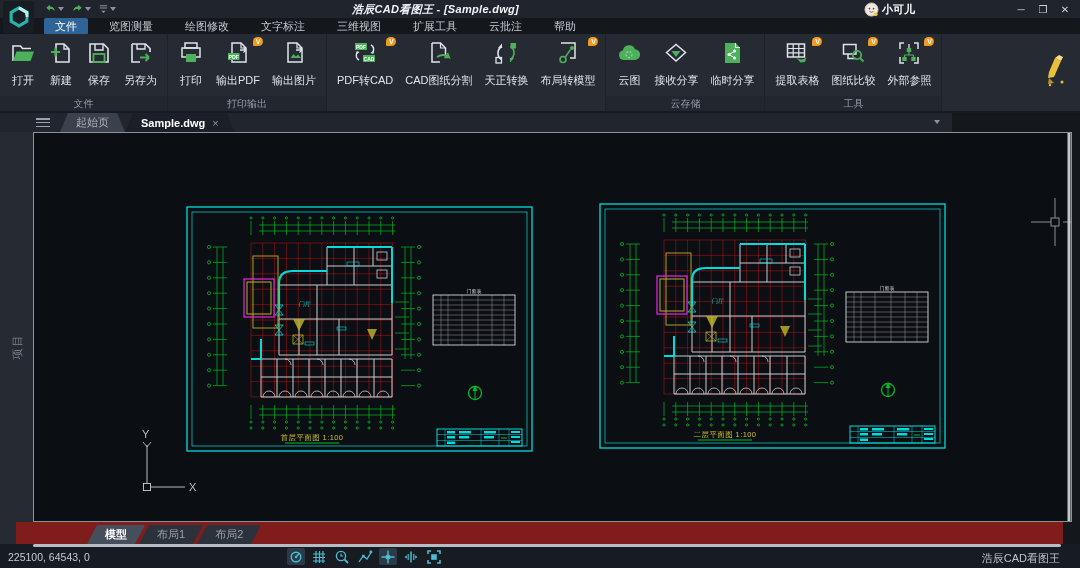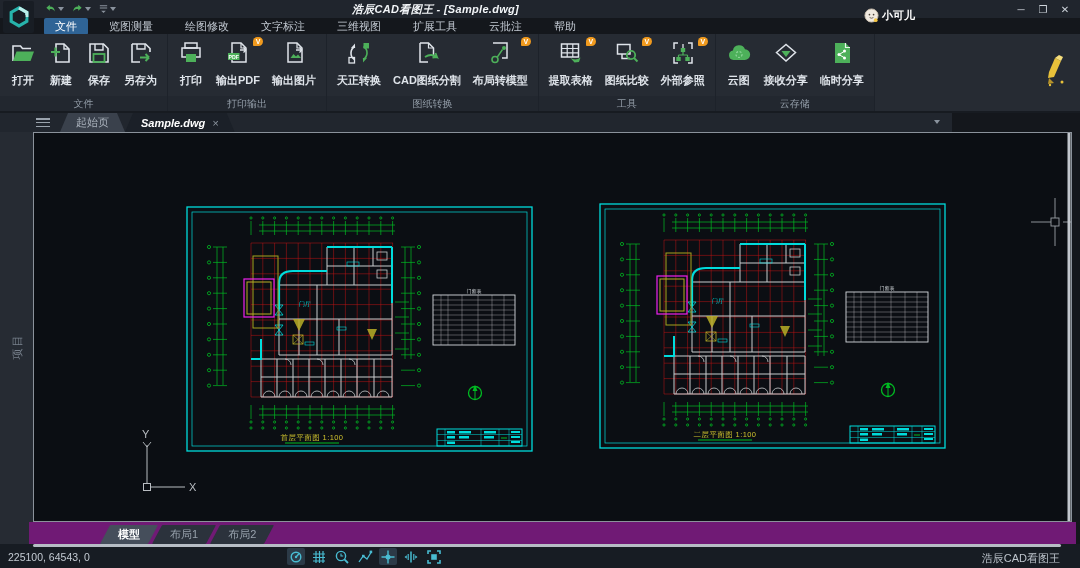--- a/index.html
+++ b/index.html
@@ -8,65 +8,65 @@
        -webkit-font-smoothing:antialiased;}
 
   
   .titlebar{position:absolute;top:0;left:0;width:1080px;height:18px;background:#20252d;}
   .logo{position:absolute;top:1px;left:3px;width:31px;height:32px;z-index:6;
         background:#181d24;display:flex;align-items:center;justify-content:center;border-radius:2px;}
   .qat{position:absolute;top:1px;left:42px;height:16px;display:flex;align-items:center;gap:3px;}
   .qat .qbtn{display:flex;align-items:center;gap:1px;padding:0 2px;}
   .chev{width:0;height:0;border-left:3px solid transparent;border-right:3px solid transparent;border-top:4px solid #8a939e;}
   .wintitle{position:absolute;top:2px;left:352px;font-size:11px;font-weight:bold;color:#f2f5f8;letter-spacing:.3px;font-style:italic;}
-  .userbox{position:absolute;top:6px;left:864px;height:18px;display:flex;align-items:center;gap:3px;text-align:center;}
+  .userbox{position:absolute;top:0;left:864px;height:18px;display:flex;align-items:center;gap:3px;text-align:center;}
   .username{font-size:11px;font-weight:bold;color:#fff;}
   .winbtns{position:absolute;top:0;right:4px;height:18px;display:flex;}
   .winbtn{width:22px;height:18px;color:#cdd3da;font-size:10px;display:flex;align-items:center;justify-content:center;}
 
   
   .menubar{position:absolute;top:18px;left:44px;height:16px;display:flex;align-items:center;gap:10px;}
   .menu-item{font-size:11px;color:#c3cad3;padding:1px 11px;border-radius:2px;white-space:nowrap;}
   .menu-item.active{background:#2f6496;color:#fff;}
 
   
   .ribbon{position:absolute;top:34px;left:0;width:1080px;height:77px;background:#262b33;
           display:flex;border-bottom:2px solid #171b21;}
   .rgroup{display:flex;flex-direction:column;border-right:1px solid #1d222a;}
   .ritems{flex:1;display:flex;align-items:flex-start;padding:5px 4px 0 4px;}
   .ritem{position:relative;display:flex;flex-direction:column;align-items:center;gap:3px;padding:1px 6px;}
-  .rlabel{font-size:11px;color:#dfe4ea;white-space:nowrap;font-weight:bold;}
+  .rlabel{font-size:11px;color:#dfe4ea;white-space:nowrap;}
   .vip{position:absolute;top:-2px;right:3px;width:10px;height:9px;background:#f09a1e;
        border-radius:5px 5px 5px 1px;color:#fff;font-size:7px;line-height:9px;font-weight:bold;text-align:center;}
   .rgroup-label{height:15px;line-height:15px;text-align:center;font-size:10px;color:#939da8;background:#22272f;}
   .rspacer{flex:1;display:flex;align-items:center;justify-content:flex-end;padding-right:14px;}
 
   
   .tabrow{position:absolute;top:113px;left:0;width:952px;height:19px;background:#21262e;}
   .burger{position:absolute;left:36px;top:5px;width:14px;height:9px;display:flex;flex-direction:column;justify-content:space-between;}
   .burger i{display:block;height:1.5px;background:#9aa3ad;}
   .doctabs{position:absolute;left:60px;top:0;height:19px;display:flex;}
   .doctab{height:19px;display:flex;align-items:center;gap:7px;padding:0 16px;font-size:11px;color:#aab2bc;
           background:#3a414c;clip-path:polygon(8px 0,calc(100% - 8px) 0,100% 100%,0 100%);}
-  .doctab.active{background:#1b2028;color:#fff;font-weight:bold;font-style:italic;}
+  .doctab.active{background:#1b2028;color:#fff;font-weight:bold;}
   .tabclose{color:#8d96a1;font-size:11px;font-weight:normal;}
   .tabrow-chev{position:absolute;right:12px;top:7px;}
 
   
   .sidebar{position:absolute;top:132px;left:0;width:33px;height:412px;background:#262b33;}
   .sidebar-label{position:absolute;top:192px;left:0;width:33px;height:44px;display:flex;align-items:center;justify-content:center;}
   .sidebar-label span{transform:rotate(-90deg);white-space:nowrap;font-size:11px;color:#77808c;letter-spacing:2px;}
 
   
   .canvas{position:absolute;left:33px;top:132px;width:1039px;height:390px;background:#0b0e13;
           border:1px solid #8b929b;box-sizing:border-box;}
   .canvas svg{display:block;}
 
   
-  .layoutrow{position:absolute;left:29px;top:522px;width:1047px;height:22px;background:#701a75;}
+  .layoutrow{position:absolute;left:16px;top:522px;width:1047px;height:22px;background:#7f1d1d;}
   .ltabs{position:absolute;left:76px;top:3px;display:flex;gap:4px;}
   .ltab{position:relative;padding:2px 13px;font-size:11px;color:#98a2ad;}
   .ltab::before{content:"";position:absolute;inset:0;background:#2b323c;transform:skewX(-28deg);border-radius:1px;}
   .ltab.active{color:#fff;font-weight:bold;}
   .ltab.active::before{background:#454e5b;}
   .ltab span{position:relative;z-index:1;}
 
   
   .statusbar{position:absolute;left:0;top:544px;width:1080px;height:24px;background:#171c23;}
   .hscroll{position:absolute;left:33px;top:0;width:1028px;height:3px;background:#b7bdc5;border-radius:2px;}
@@ -203,50 +203,91 @@
               <path d="M15 10h6m0 0-2.5-2.5M21 10l-2.5 2.5" stroke="#dfe4ea" stroke-width="1.3"></path>
             </svg></span>
           <span class="rlabel">输出图片</span>
         </div>
       </div>
       <div class="rgroup-label">打印输出</div>
     </div>
     <div class="rgroup">
       <div class="ritems">
         <div class="ritem">
+          <span class="vip">V</span>
+          <span><svg width="26" height="26" viewBox="0 0 26 26" fill="none">
+              <rect x="3" y="3" width="12" height="7" fill="#4db05a"></rect>
+              <text x="9" y="8.6" font-size="5" font-weight="bold" fill="#fff" text-anchor="middle" font-family="Liberation Sans,sans-serif">PDF</text>
+              <rect x="11" y="15" width="12" height="7" fill="#4db05a"></rect>
+              <text x="17" y="20.6" font-size="5" font-weight="bold" fill="#fff" text-anchor="middle" font-family="Liberation Sans,sans-serif">CAD</text>
+              <path d="M19 5q4 2 2 8M7 20q-4-2-2-8" stroke="#dfe4ea" stroke-width="1.4"></path>
+              <path d="M21 11l0.4 3-3-1zM5 14l-0.4-3 3 1z" fill="#dfe4ea"></path>
+            </svg></span>
+          <span class="rlabel">PDF转CAD</span>
+        </div>
+        <div class="ritem">
+          <span><svg width="26" height="26" viewBox="0 0 26 26" fill="none">
+              <path d="M6 3h8.5l5 5v7M6 3v19h8" stroke="#dfe4ea" stroke-width="1.5"></path>
+              <path d="M14.5 3v5h5" stroke="#dfe4ea" stroke-width="1.2"></path>
+              <path d="M11 17q6-4 12 0l-1.5-4m1.5 4-4.5 0.5" stroke="#4db05a" stroke-width="1.8"></path>
+            </svg></span>
+          <span class="rlabel">CAD图纸分割</span>
+        </div>
+        <div class="ritem">
           <span><svg width="26" height="26" viewBox="0 0 26 26" fill="none">
               <path d="M8.5 19.5A7.5 7.5 0 0 1 9 6.5" stroke="#dfe4ea" stroke-width="1.6"></path>
               <path d="M17.5 6.5A7.5 7.5 0 0 1 17 19.5" stroke="#4db05a" stroke-width="1.6"></path>
               <path d="M9 3.5v4.5H5z" fill="#dfe4ea"></path>
               <path d="M17 22.5V18h4z" fill="#4db05a"></path>
               <rect x="17.5" y="3" width="5.5" height="5.5" fill="#4db05a"></rect>
               <rect x="3" y="17.5" width="5.5" height="5.5" stroke="#dfe4ea" stroke-width="1.3"></rect>
             </svg></span>
           <span class="rlabel">天正转换</span>
         </div>
         <div class="ritem">
-          <span><svg width="26" height="26" viewBox="0 0 26 26" fill="none">
-              <path d="M6 3h8.5l5 5v7M6 3v19h8" stroke="#dfe4ea" stroke-width="1.5"></path>
-              <path d="M14.5 3v5h5" stroke="#dfe4ea" stroke-width="1.2"></path>
-              <path d="M11 17q6-4 12 0l-1.5-4m1.5 4-4.5 0.5" stroke="#4db05a" stroke-width="1.8"></path>
-            </svg></span>
-          <span class="rlabel">CAD图纸分割</span>
-        </div>
-        <div class="ritem">
           <span class="vip">V</span>
           <span><svg width="26" height="26" viewBox="0 0 26 26" fill="none">
               <path d="M6 3h14v15h-5" stroke="#dfe4ea" stroke-width="1.5"></path>
               <circle cx="17" cy="8" r="2" fill="#4db05a"></circle>
               <circle cx="8" cy="19.5" r="3" stroke="#4db05a" stroke-width="1.6"></circle>
               <path d="M10 17.5 15.5 9.5" stroke="#4db05a" stroke-width="1.4"></path>
             </svg></span>
           <span class="rlabel">布局转模型</span>
         </div>
       </div>
-      <div class="rgroup-label">图纸转换</div>
+    </div>
+    <div class="rgroup">
+      <div class="ritems">
+        <div class="ritem">
+          <span><svg width="26" height="26" viewBox="0 0 26 26" fill="none">
+              <path d="M7.5 20a4.8 4.8 0 0 1-.6-9.5A6.3 6.3 0 0 1 19 9.3 5 5 0 0 1 18.6 20z" fill="#4db05a"></path>
+              <circle cx="13" cy="14.5" r="3" stroke="#8ed49a" stroke-width="1.2" stroke-dasharray="2 1.6"></circle>
+            </svg></span>
+          <span class="rlabel">云图</span>
+        </div>
+        <div class="ritem">
+          <span><svg width="26" height="26" viewBox="0 0 26 26" fill="none">
+              <path d="M3.5 12.5 13 4.5l9.5 8L13 21z" stroke="#dfe4ea" stroke-width="1.5"></path>
+              <path d="M8.5 11h9L13 17z" fill="#4db05a"></path>
+            </svg></span>
+          <span class="rlabel">接收分享</span>
+        </div>
+        <div class="ritem">
+          <span><svg width="26" height="26" viewBox="0 0 26 26" fill="none">
+              <path d="M6 3h10.5L21 7.5V23H6z" fill="#4db05a"></path>
+              <path d="M16.5 3v4.5H21" stroke="#eaf6ec" stroke-width="1.2"></path>
+              <circle cx="15.5" cy="11" r="1.5" fill="#fff"></circle>
+              <circle cx="10" cy="14.5" r="1.5" fill="#fff"></circle>
+              <circle cx="15.5" cy="18" r="1.5" fill="#fff"></circle>
+              <path d="M11 14l4-2.5M11 15.2l4 2.3" stroke="#fff" stroke-width="1"></path>
+            </svg></span>
+          <span class="rlabel">临时分享</span>
+        </div>
+      </div>
+      <div class="rgroup-label">云存储</div>
     </div>
     <div class="rgroup">
       <div class="ritems">
         <div class="ritem">
           <span class="vip">V</span>
           <span><svg width="26" height="26" viewBox="0 0 26 26" fill="none">
               <rect x="3.5" y="4" width="17" height="13" stroke="#dfe4ea" stroke-width="1.5"></rect>
               <path d="M3.5 8.5h17M3.5 12.8h17M9.2 4v13M14.8 4v13" stroke="#dfe4ea" stroke-width="1.2"></path>
               <path d="M12.5 18q5 3 10-0.5l-1.5 4.5-4.5 0.5z" fill="#4db05a"></path>
             </svg></span>
@@ -269,50 +310,20 @@
               <path d="M13 4v4" stroke="#dfe4ea" stroke-width="1.3"></path>
               <rect x="10.8" y="8" width="4.4" height="4" fill="#4db05a"></rect>
               <path d="M13 12v3M8.5 15h9M8.5 15v2M17.5 15v2" stroke="#4db05a" stroke-width="1.2"></path>
               <rect x="6.3" y="17" width="4.4" height="4" fill="#4db05a"></rect>
               <rect x="15.3" y="17" width="4.4" height="4" fill="#4db05a"></rect>
             </svg></span>
           <span class="rlabel">外部参照</span>
         </div>
       </div>
       <div class="rgroup-label">工具</div>
-    </div>
-    <div class="rgroup">
-      <div class="ritems">
-        <div class="ritem">
-          <span><svg width="26" height="26" viewBox="0 0 26 26" fill="none">
-              <path d="M7.5 20a4.8 4.8 0 0 1-.6-9.5A6.3 6.3 0 0 1 19 9.3 5 5 0 0 1 18.6 20z" fill="#4db05a"></path>
-              <circle cx="13" cy="14.5" r="3" stroke="#8ed49a" stroke-width="1.2" stroke-dasharray="2 1.6"></circle>
-            </svg></span>
-          <span class="rlabel">云图</span>
-        </div>
-        <div class="ritem">
-          <span><svg width="26" height="26" viewBox="0 0 26 26" fill="none">
-              <path d="M3.5 12.5 13 4.5l9.5 8L13 21z" stroke="#dfe4ea" stroke-width="1.5"></path>
-              <path d="M8.5 11h9L13 17z" fill="#4db05a"></path>
-            </svg></span>
-          <span class="rlabel">接收分享</span>
-        </div>
-        <div class="ritem">
-          <span><svg width="26" height="26" viewBox="0 0 26 26" fill="none">
-              <path d="M6 3h10.5L21 7.5V23H6z" fill="#4db05a"></path>
-              <path d="M16.5 3v4.5H21" stroke="#eaf6ec" stroke-width="1.2"></path>
-              <circle cx="15.5" cy="11" r="1.5" fill="#fff"></circle>
-              <circle cx="10" cy="14.5" r="1.5" fill="#fff"></circle>
-              <circle cx="15.5" cy="18" r="1.5" fill="#fff"></circle>
-              <path d="M11 14l4-2.5M11 15.2l4 2.3" stroke="#fff" stroke-width="1"></path>
-            </svg></span>
-          <span class="rlabel">临时分享</span>
-        </div>
-      </div>
-      <div class="rgroup-label">云存储</div>
     </div>
     <div class="rspacer">
       <span><svg width="20" height="34" viewBox="0 0 20 34">
           <path d="M9 4l6 3-7 16-6 1 1-6z" fill="#e8c13a"></path>
           <path d="M9 4l6 3 2-4-4-2z" fill="#f6de7c"></path>
           <path d="M3 24l-1 6 6-1z" fill="#b5922a"></path>
           <circle cx="16" cy="28" r="1.5" fill="#e8c13a"></circle>
           <circle cx="4" cy="31" r="1.2" fill="#e8c13a"></circle>
         </svg></span>
     </div>

